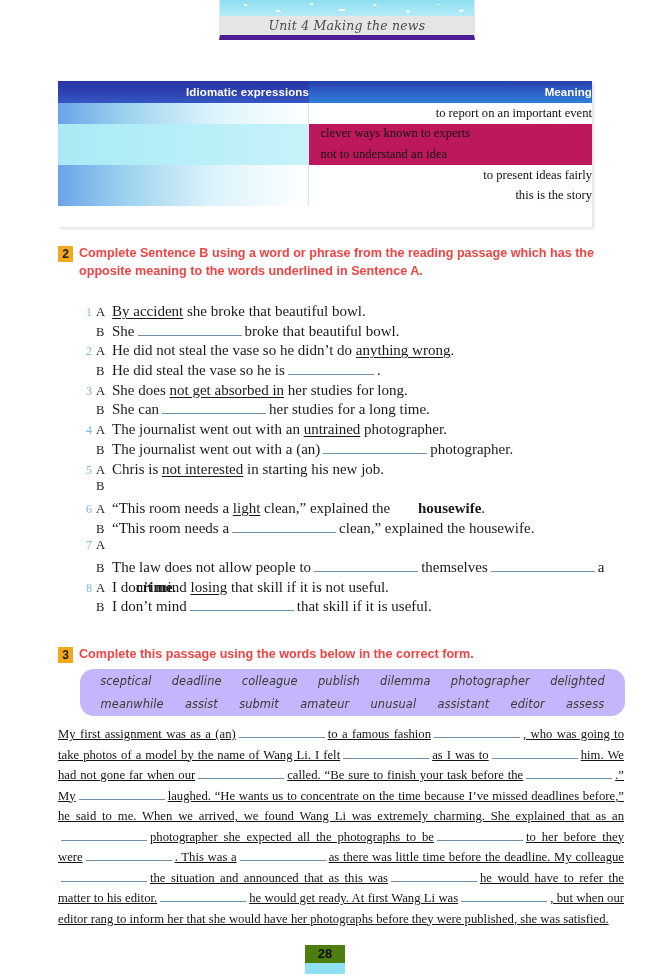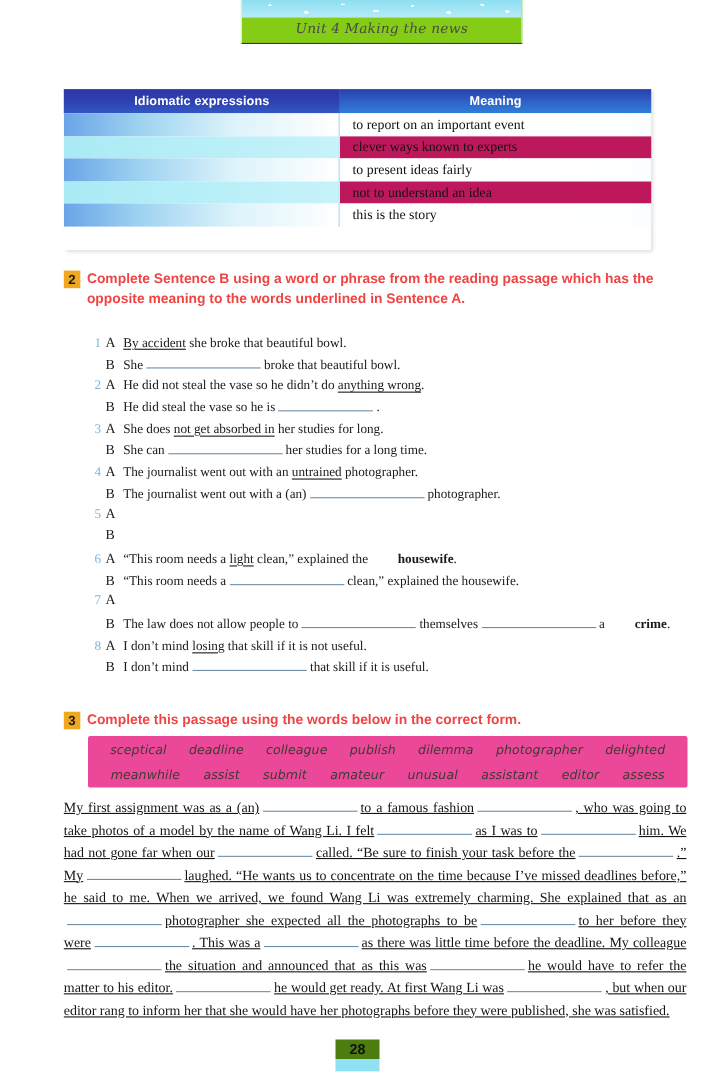--- a/index.html
+++ b/index.html
@@ -8,23 +8,23 @@
     background:#ffffff;
     font-family:"Liberation Serif", serif;
     color:#1a1a1a;
     position:relative;
     overflow:hidden;
   }
 
   
   .header-band{
     position:absolute; left:219px; top:0; width:256px; height:40px;
-    background:#84cc16;
+    background:#e5e5e5;
     border-left:1px solid #d8eef5; border-right:1px solid #d8eef5;
-    border-bottom:1px solid #4c1d95;
+    border-bottom:5px solid #4c1d95;
     box-sizing:border-box;
   }
   .header-texture{
     position:absolute; left:0; top:0; width:100%; height:16px;
     background:
       radial-gradient(ellipse 3px 1.6px at 10% 30%, rgba(255,255,255,.95) 0 60%, rgba(255,255,255,0) 61%),
       radial-gradient(ellipse 4px 2px at 23% 70%, rgba(255,255,255,.9) 0 60%, rgba(255,255,255,0) 61%),
       radial-gradient(ellipse 3px 1.5px at 36% 25%, rgba(255,255,255,.9) 0 60%, rgba(255,255,255,0) 61%),
       radial-gradient(ellipse 5px 2px at 48% 62%, rgba(255,255,255,.9) 0 60%, rgba(255,255,255,0) 61%),
       radial-gradient(ellipse 3px 1.6px at 61% 33%, rgba(255,255,255,.9) 0 60%, rgba(255,255,255,0) 61%),
@@ -47,36 +47,36 @@
   .table-wrap{
     position:absolute; left:58px; top:81px; width:534px; height:146px;
     box-shadow:2px 2px 3px rgba(0,0,0,.12);
   }
   .tbl{width:100%;border-collapse:collapse;table-layout:fixed;}
   .tbl thead th{
     height:22px; padding:0;
     color:#ffffff;
     font-family:"Liberation Sans", sans-serif;
     font-weight:bold; font-size:11.5px;
-    text-align:center;
+    text-align:right;
     letter-spacing:.1px;
   }
   .th-left{background:linear-gradient(180deg,#2c36a6 0%,#2d3fb0 45%,#3457c4 100%);}
   .th-right{background:linear-gradient(180deg,#2840ad 0%,#2f63c9 55%,#2f7fd8 100%);}
   .tbl td{padding:0;height:20.6px;vertical-align:middle;}
   .c-left{border-right:1px solid #cfe9f1;}
   .c-right{
     padding-left:11px !important;
     font-family:"Liberation Serif", serif;
     font-size:12.6px; color:#111;
   }
   
   .lr-a{background:linear-gradient(90deg,#6aa4e8 0%,#9fd3f0 28%,#ddf3fb 62%,#ffffff 100%);}
   .lr-b{background:linear-gradient(90deg,#aaeaf5 0%,#b6eef7 45%,#c7f2fa 100%);}
-  .rr-a{background:linear-gradient(90deg,#ffffff 0%,#ffffff 70%,#fbfeff 100%);}
+  .rr-a{background:linear-gradient(90deg,#ffffff 0%,#ffffff 70%,#fbfeff 100%);text-align:right;}
   .rr-b{background:#be185d;}
 
   
   .ex-head{position:absolute;display:flex;align-items:flex-start;gap:6px;}
   .ex-badge{
     width:15px;height:16px;flex:0 0 15px;
     background:#f0a81e;
     color:#1a1a1a;
     font-family:"Liberation Sans", sans-serif;
     font-weight:bold;font-size:12px;
@@ -95,40 +95,40 @@
   .q .num{
     width:14px;flex:0 0 14px;
     color:#7fb7dd;font-size:12px;
     font-family:"Liberation Serif", serif;
     text-align:right;padding-right:4px;
   }
   .q .ab{
     width:16px;flex:0 0 16px;
     font-size:12.6px;font-family:"Liberation Serif", serif;
   }
-  .q .txt{font-size:12px;line-height:19.7px;font-family:"Liberation Serif", serif;}
+  .q .txt{font-size:15px;line-height:19.7px;font-family:"Liberation Serif", serif;}
   .q.rowA{height:19.7px;}
   .q.rowB{height:19.7px;}
   .u{text-decoration:underline;text-underline-offset:1.5px;}
   .bd{font-weight:bold;padding-left:24px;}
   .blank{
     display:inline-block;
     border-bottom:1px solid #6f8ea8;
     vertical-align:baseline;
     margin:0 3px;
     height:12px;
   }
   .b-md{width:86px;}
   .b-lg{width:104px;}
 
   
   .wordbank{
     position:absolute;left:80px;top:669px;width:545px;height:47px;
-    background:#ec4899;
-    border-radius:2px;
+    background:#c4b5fd;
+    border-radius:14px;
   }
   .wb-row{
     display:flex;justify-content:space-around;align-items:center;
     height:23px;padding:0 10px;box-sizing:border-box;
   }
   .wb-word{
     font-family:"DejaVu Sans", sans-serif;
     font-size:11.4px;color:#3b3b32;
     font-style:italic;
     letter-spacing:.1px;
@@ -177,26 +177,26 @@
     <tbody>
         <tr>
           <td class="c-left lr-a"></td>
           <td class="c-right rr-a">to report on an important event</td>
         </tr>
         <tr>
           <td class="c-left lr-b"></td>
           <td class="c-right rr-b">clever ways known to experts</td>
         </tr>
         <tr>
+          <td class="c-left lr-b"></td>
+          <td class="c-right rr-b">not to understand an idea</td>
+        </tr>
+        <tr>
           <td class="c-left lr-a"></td>
           <td class="c-right rr-a">to present ideas fairly</td>
-        </tr>
-        <tr>
-          <td class="c-left lr-b"></td>
-          <td class="c-right rr-b">not to understand an idea</td>
         </tr>
         <tr>
           <td class="c-left lr-a"></td>
           <td class="c-right rr-a">this is the story</td>
         </tr>
       </tbody>
   </table>
 </div>
 
 <div class="ex-head" style="left:58px;top:245px;width:580px;">
@@ -241,20 +241,21 @@
       <span class="txt"><span>The journalist went out with an </span><span class="u">untrained</span><span> photographer.</span></span>
     </div>
     <div class="q rowB">
       <span class="num"></span>
       <span class="ab">B</span>
       <span class="txt"><span>The journalist went out with a (an)</span><span class="blank b-lg"></span><span>photographer.</span></span>
     </div>
     <div class="q rowA">
       <span class="num">5</span>
       <span class="ab">A</span>
+      <span class="txt"><span>Chris is </span><span class="u">not interested</span><span> in starting his new job.</span></span>
     </div>
     <div class="q rowB">
       <span class="num"></span>
       <span class="ab">B</span>
     </div>
     <div class="q rowA">
       <span class="num">6</span>
       <span class="ab">A</span>
       <span class="txt"><span>“This room needs a </span><span class="u">light</span><span> clean,” explained the </span><span class="bd">housewife</span><span>.</span></span>
     </div>

